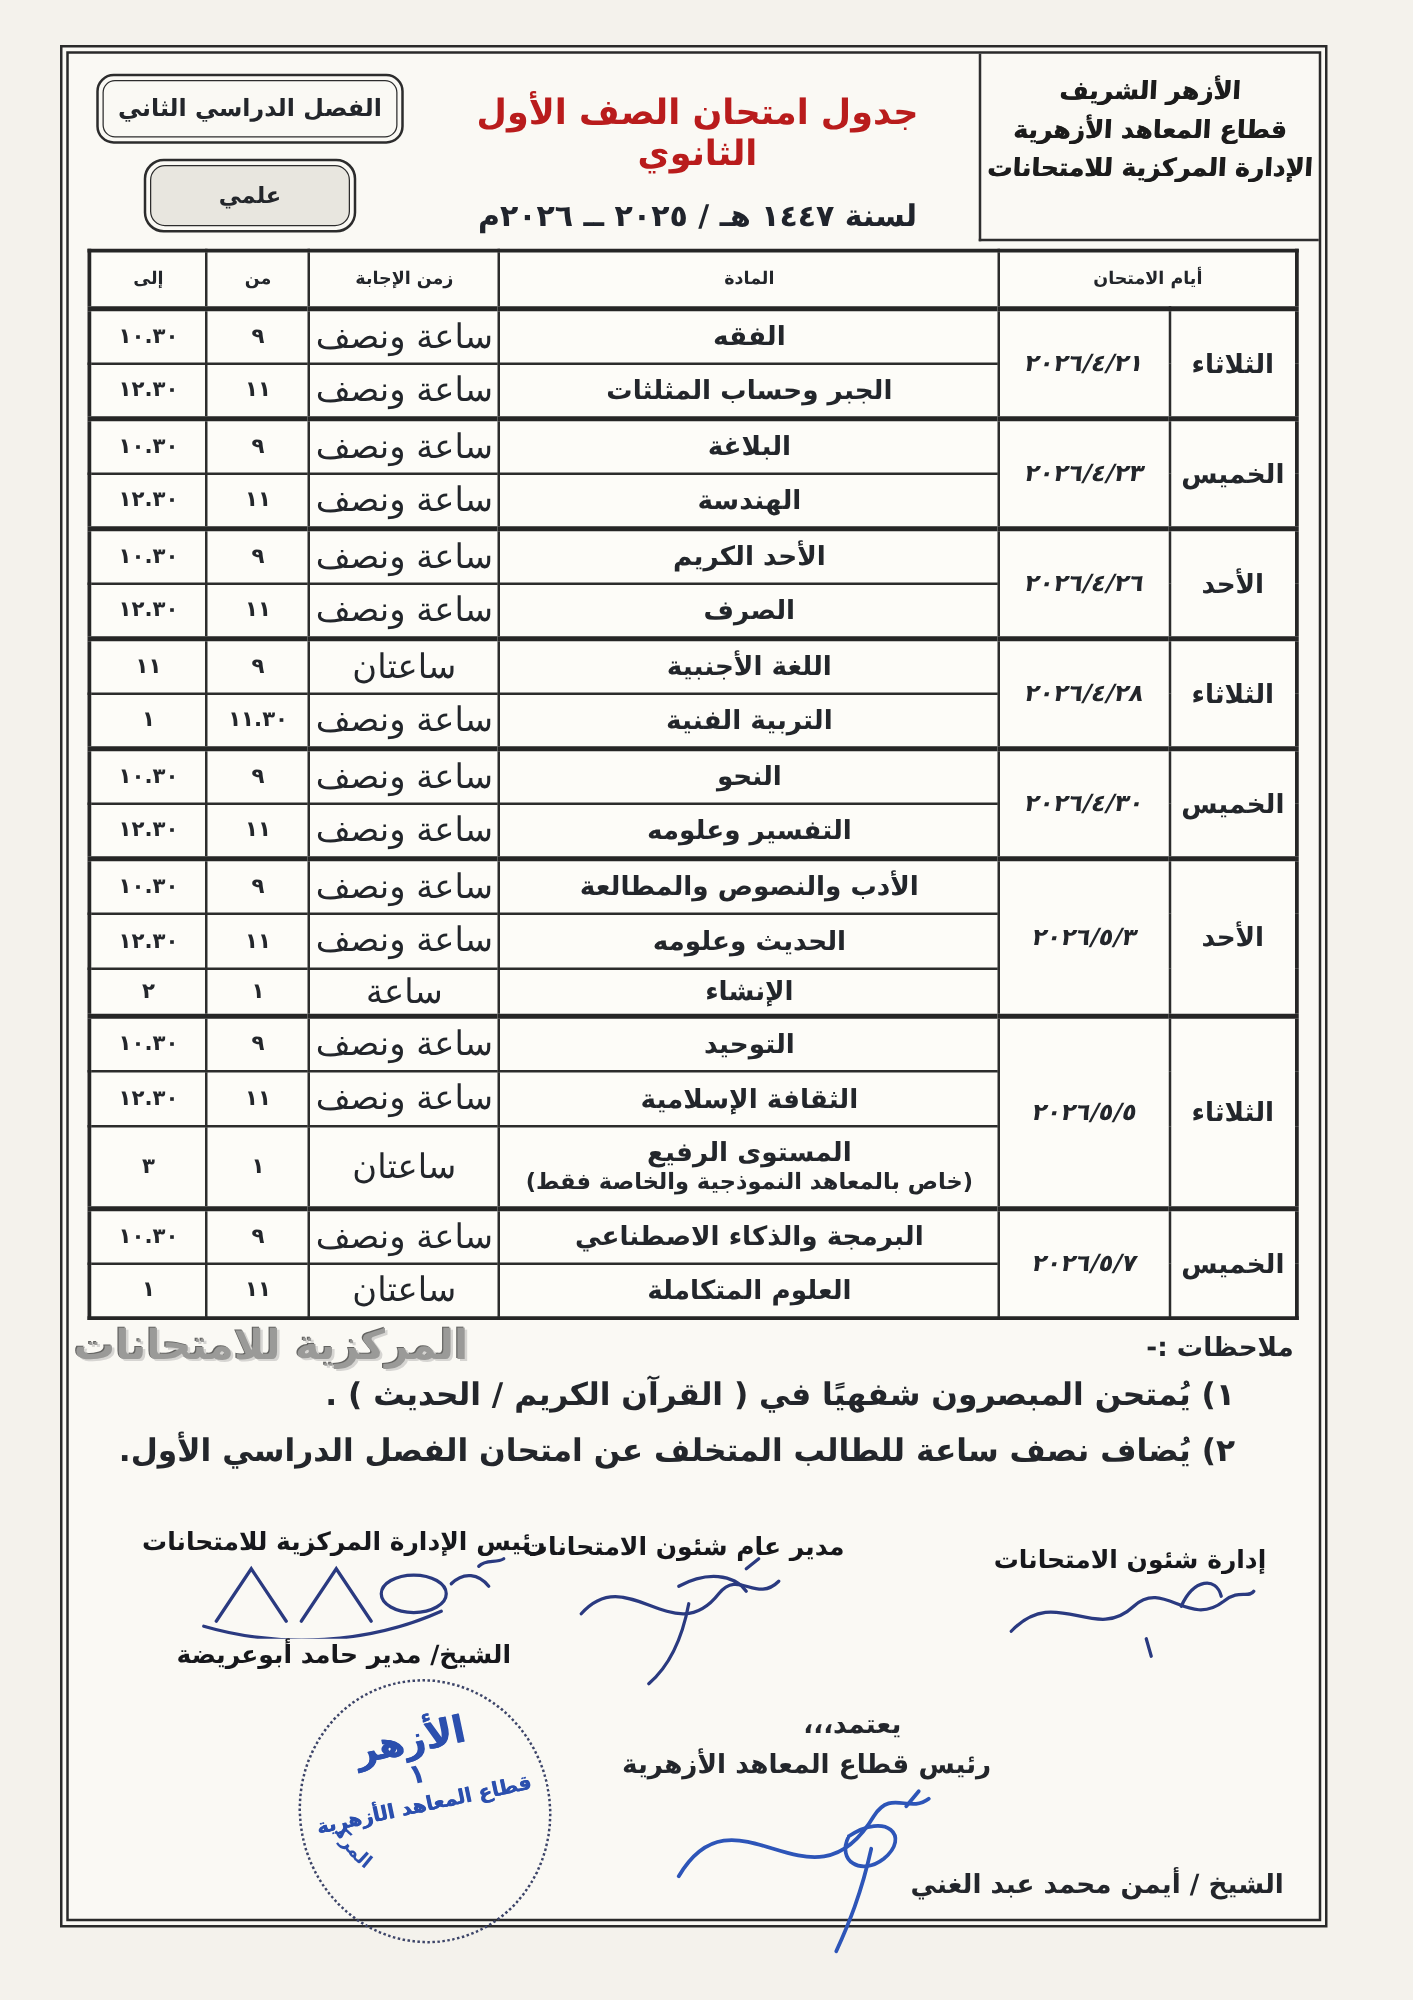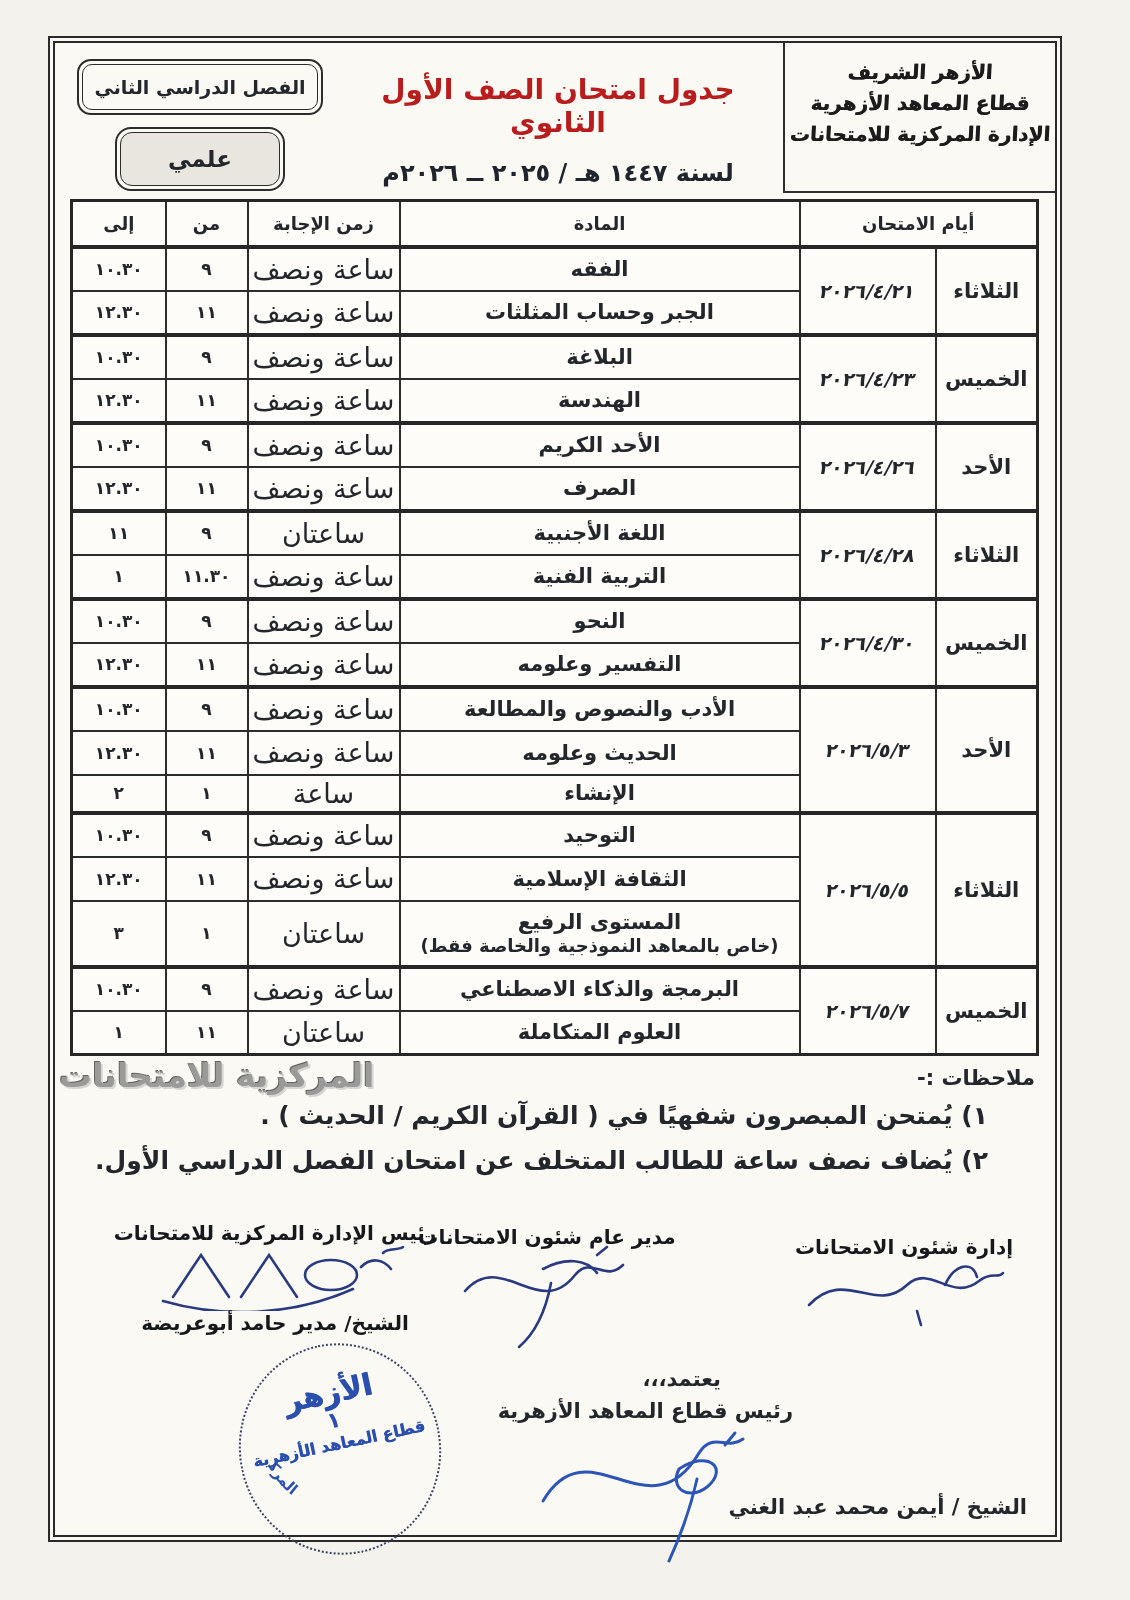--- a/index.html
+++ b/index.html
@@ -38,33 +38,33 @@
   .badge-inner {
     border:1.5px solid #2c2c2c; border-radius:10px;
     text-align:center; font-size:19px; font-weight:700; padding:11px 6px;
   }
   .badge2-outer {
     border:2px solid #2c2c2c; border-radius:16px; padding:3px;
     width:170px; margin:12px 48px 0 auto; background:#faf9f4;
   }
   .badge2-inner {
     border:1.5px solid #2c2c2c; border-radius:12px; background:#e8e6df;
-    text-align:center; font-size:23px; font-weight:700; padding:13px 6px;
+    text-align:center; font-size:18px; font-weight:700; padding:13px 6px;
   }
   
   table.exam {
     border-collapse:collapse; table-layout:fixed;
     margin:6px 16px 0 12px; width:966px;
     background:#fdfcf8; border:3px solid #262626;
   }
   .exam th, .exam td {
     border:2.5px solid #2c2c2c; text-align:center; vertical-align:middle;
     padding:2px 4px; overflow:hidden;
   }
-  .exam thead th { height:46px; font-size:18px; font-weight:700; border-bottom:4px solid #262626; }
+  .exam thead th { height:46px; font-size:14px; font-weight:700; border-bottom:4px solid #262626; }
   .exam tbody td { height:44px; border-top-width:1.5px; }
   .exam tbody tr.gs td { border-top:4px solid #262626; }
   .exam tr.r-short td { height:32px; }
   .exam tr.r-tall td { height:66px; }
   td.day { font-size:21px; font-weight:700; }
   td.date { font-size:19px; font-weight:700; }
   td.date .slant { display:inline-block; transform:skewX(-12deg); }
   td.subject { font-size:21px; font-weight:700; }
   .subject-note { display:block; font-size:18px; font-weight:700; margin-top:1px; }
   td.duration { font-size:27px; font-weight:400; }

